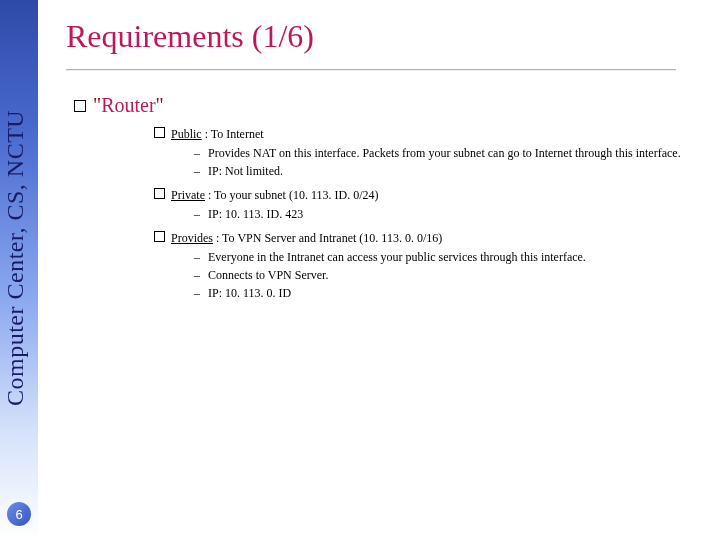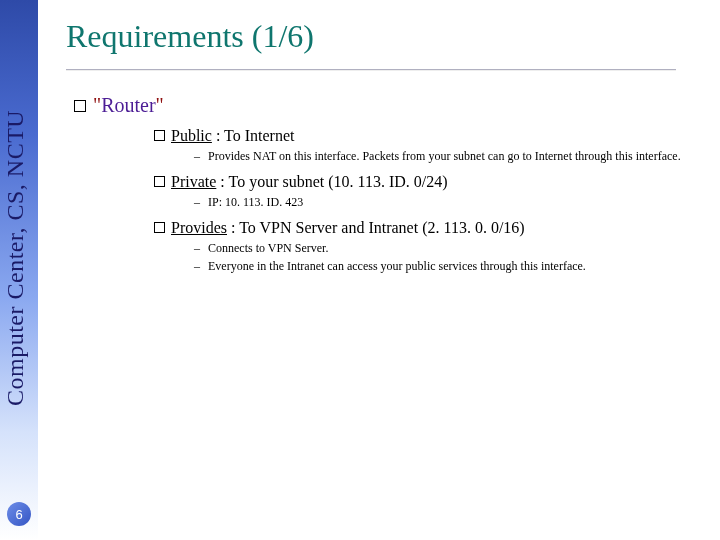--- a/index.html
+++ b/index.html
@@ -8,29 +8,29 @@
   .grad-bar { position: absolute; left: 0; top: 0; width: 38px; height: 540px;
     background: linear-gradient(to bottom, #2e4aa8 0%, #4a6bd0 25%, #8aa8f0 55%, #d5e2fb 80%, #ffffff 100%); }
   .vlabel { position: absolute; left: 2px; top: 6px; width: 34px; height: 400px;
     writing-mode: vertical-rl; transform: rotate(180deg);
     font-size: 24px; color: #1a1a66; font-family: "Times New Roman", serif; font-weight: 400;
     letter-spacing: 0.5px; text-align: left; }
   .page-badge { position: absolute; left: 7px; bottom: 14px; width: 24px; height: 24px;
     border-radius: 50%; background: linear-gradient(135deg, #6d8de8 0%, #3455c4 100%);
     color: #fff; font-size: 13px; font-family: Arial, sans-serif; display: flex; align-items: center; justify-content: center; }
   .content { position: absolute; left: 66px; top: 18px; right: 18px; }
-  .title { font-size: 32px; color: #0f766e; margin-bottom: 14px; font-weight: 400; }
+  .title { font-size: 32px; color: #be185d; margin-bottom: 14px; font-weight: 400; }
   .hr { border: none; border-top: 1px solid #b0b0c0; box-shadow: 0 1px 0 #eee; margin-bottom: 24px; width: 610px; }
   .lvl1 { margin-left: 8px; font-size: 20px; margin-bottom: 10px; }
   .sq { display: inline-block; width: 12px; height: 12px; border: 1.3px solid #000; margin-right: 7px; position: relative; top: 0px; }
   .r-quote { color: #8f1010; }
-  .r-word { color: #4c1d95; }
+  .r-word { color: #be185d; }
   .lvl2 { margin-left: 48px; font-size: 18px; margin-bottom: 6px; }
   .dot::before { content: "•"; margin-right: 10px; }
-  .lvl3 { margin-left: 88px; font-size: 16px; margin-bottom: 4px; }
+  .lvl3 { margin-left: 88px; font-size: 12px; margin-bottom: 4px; }
   .cb { display: inline-block; width: 11px; height: 11px; border: 1.2px solid #000; margin-right: 6px; position: relative; top: 0px; }
   .ul { text-decoration: underline; }
   .lvl4 { margin-left: 128px; font-size: 12px; margin-bottom: 3px; text-indent: -14px; padding-left: 14px; max-width: 540px; }
   .lvl4::before { content: "–"; margin-right: 8px; }
   .gap { height: 6px; }
 </style>
 </head>
 <body>
 
 <div class="slide">
@@ -44,29 +44,31 @@
 
     <div class="lvl1">
       <span class="sq"></span><span class="r-quote">"</span><span class="r-word">Router</span><span class="r-quote">"</span>
     </div>
 
 
     <div class="lvl3">
       <span class="cb"></span><span class="ul">Public</span><span> : To Internet</span>
     </div>
     <div class="lvl4">Provides NAT on this interface. Packets from your subnet can go to Internet through this interface.</div>
+    <div class="lvl4">IP: Not limited.</div>
     <div class="gap"></div>
 
     <div class="lvl3">
       <span class="cb"></span><span class="ul">Private</span><span> : To your subnet (10. 113. ID. 0/24)</span>
     </div>
     <div class="lvl4">IP: 10. 113. ID. 423</div>
     <div class="gap"></div>
 
     <div class="lvl3">
-      <span class="cb"></span><span class="ul">Provides</span><span> : To VPN Server and Intranet (2. 113. 0. 0/16)</span>
+      <span class="cb"></span><span class="ul">Provides</span><span> : To VPN Server and Intranet (10. 113. 0. 0/16)</span>
     </div>
+    <div class="lvl4">Everyone in the Intranet can access your public services through this interface.</div>
     <div class="lvl4">Connects to VPN Server.</div>
-    <div class="lvl4">Everyone in the Intranet can access your public services through this interface.</div>
+    <div class="lvl4">IP: 10. 113. 0. ID</div>
     <div class="gap"></div>
 
   </div>
 </div>
 
 </body></html>

